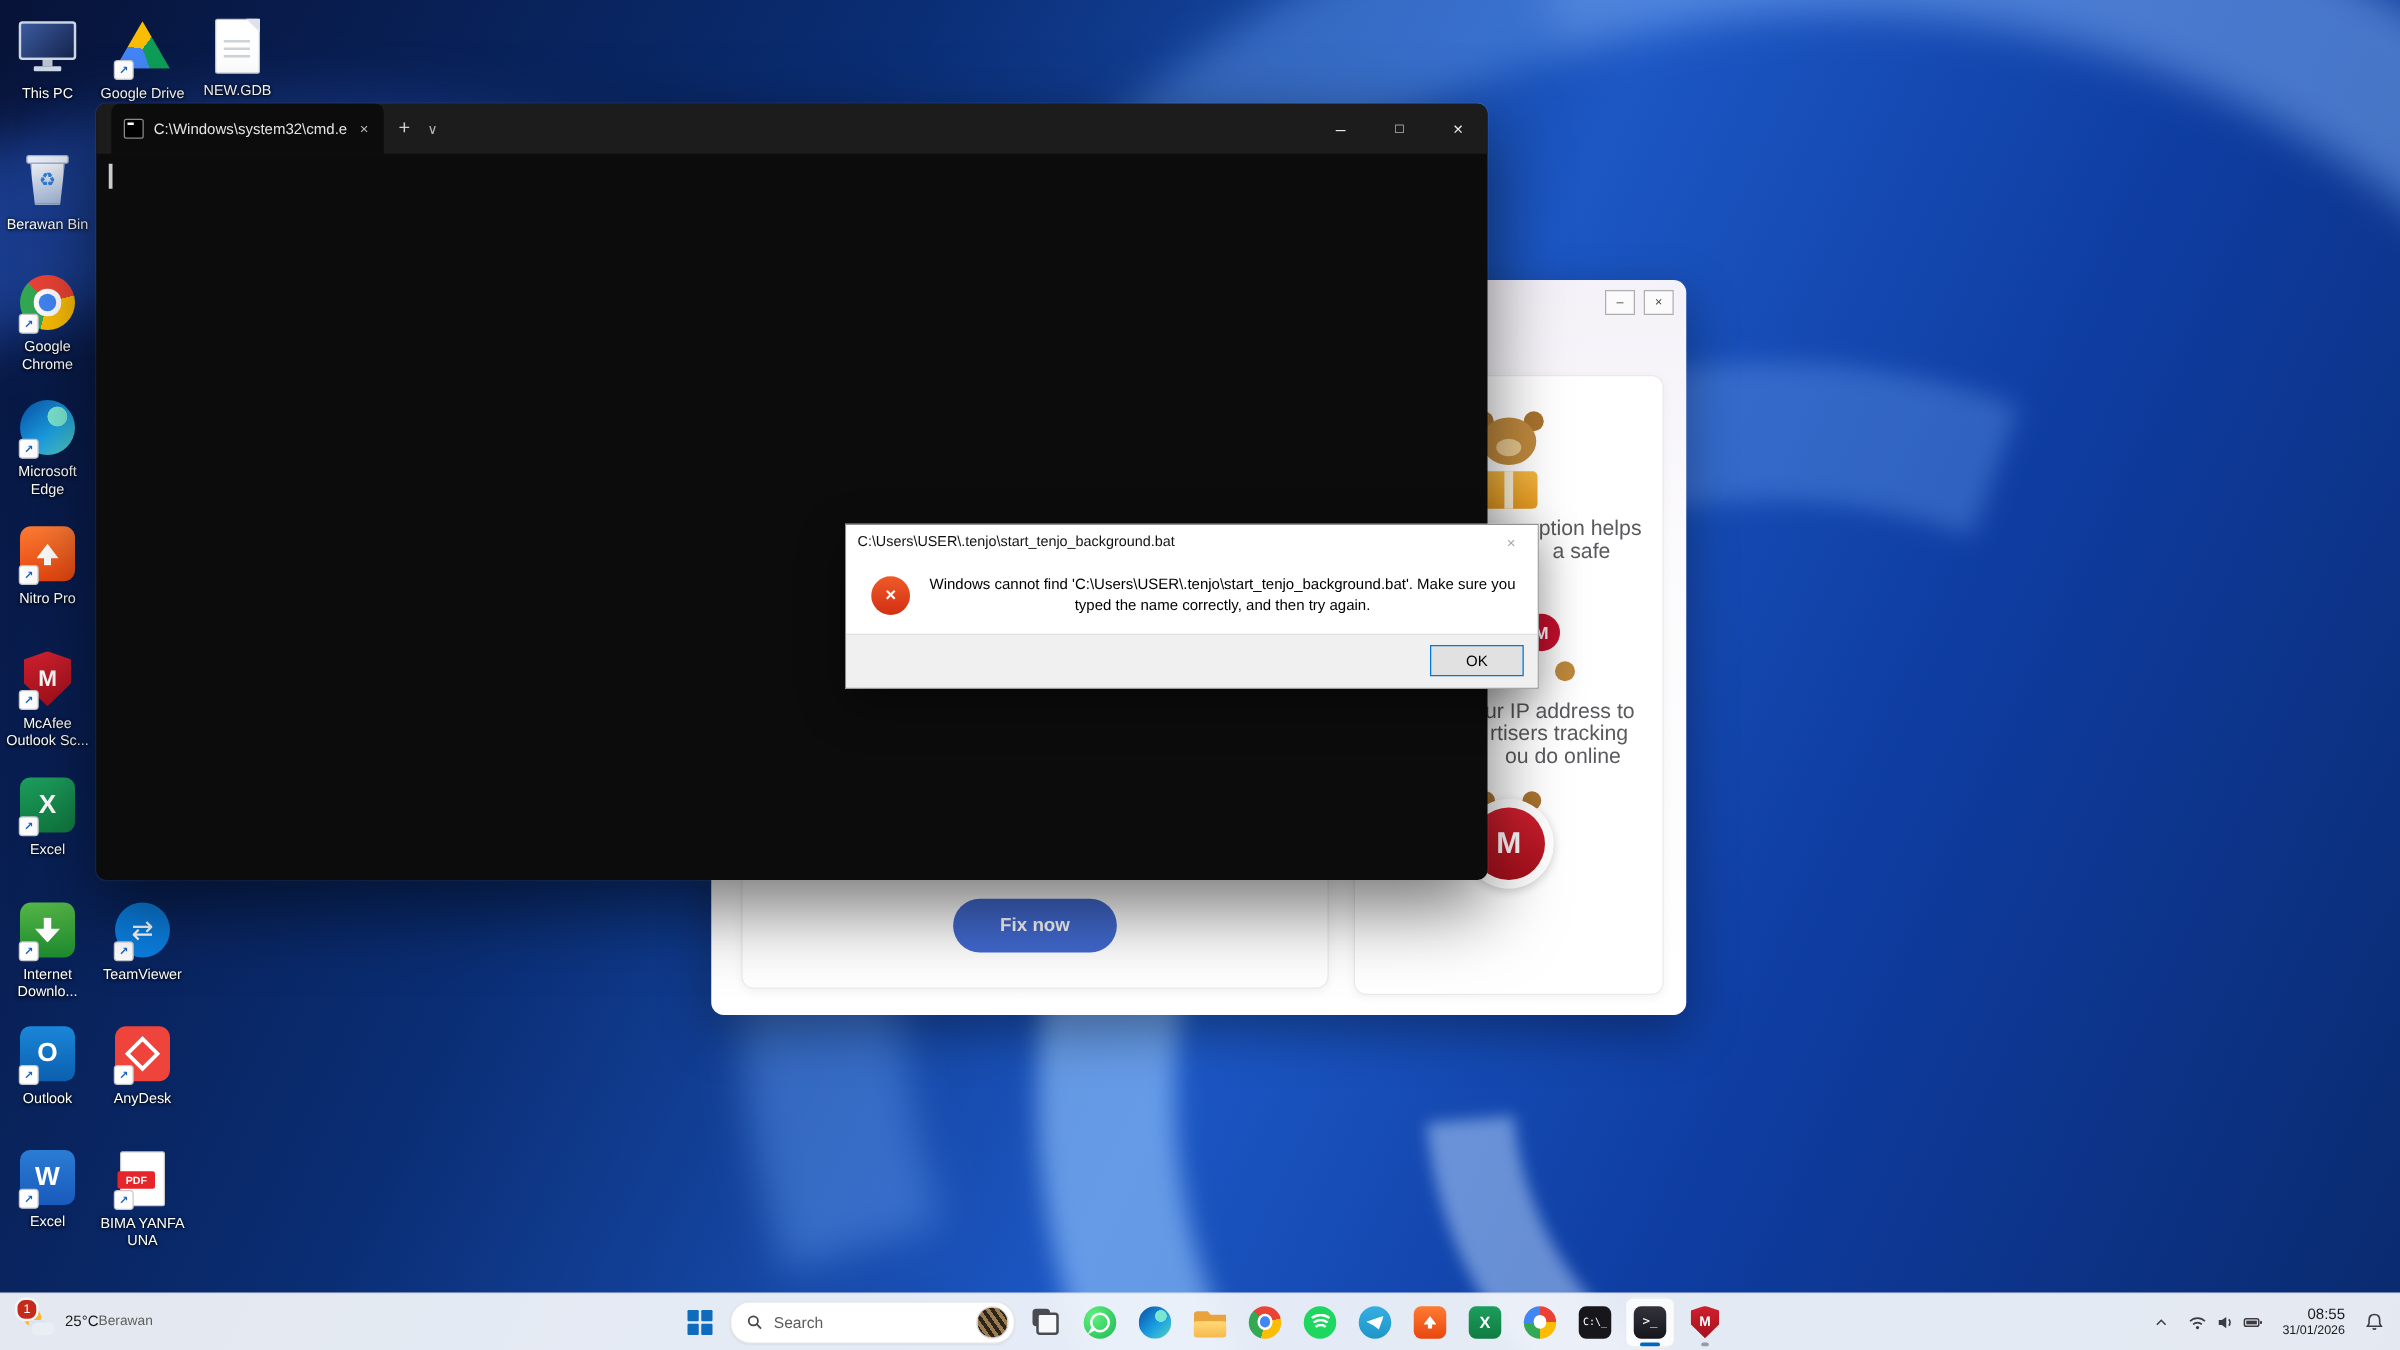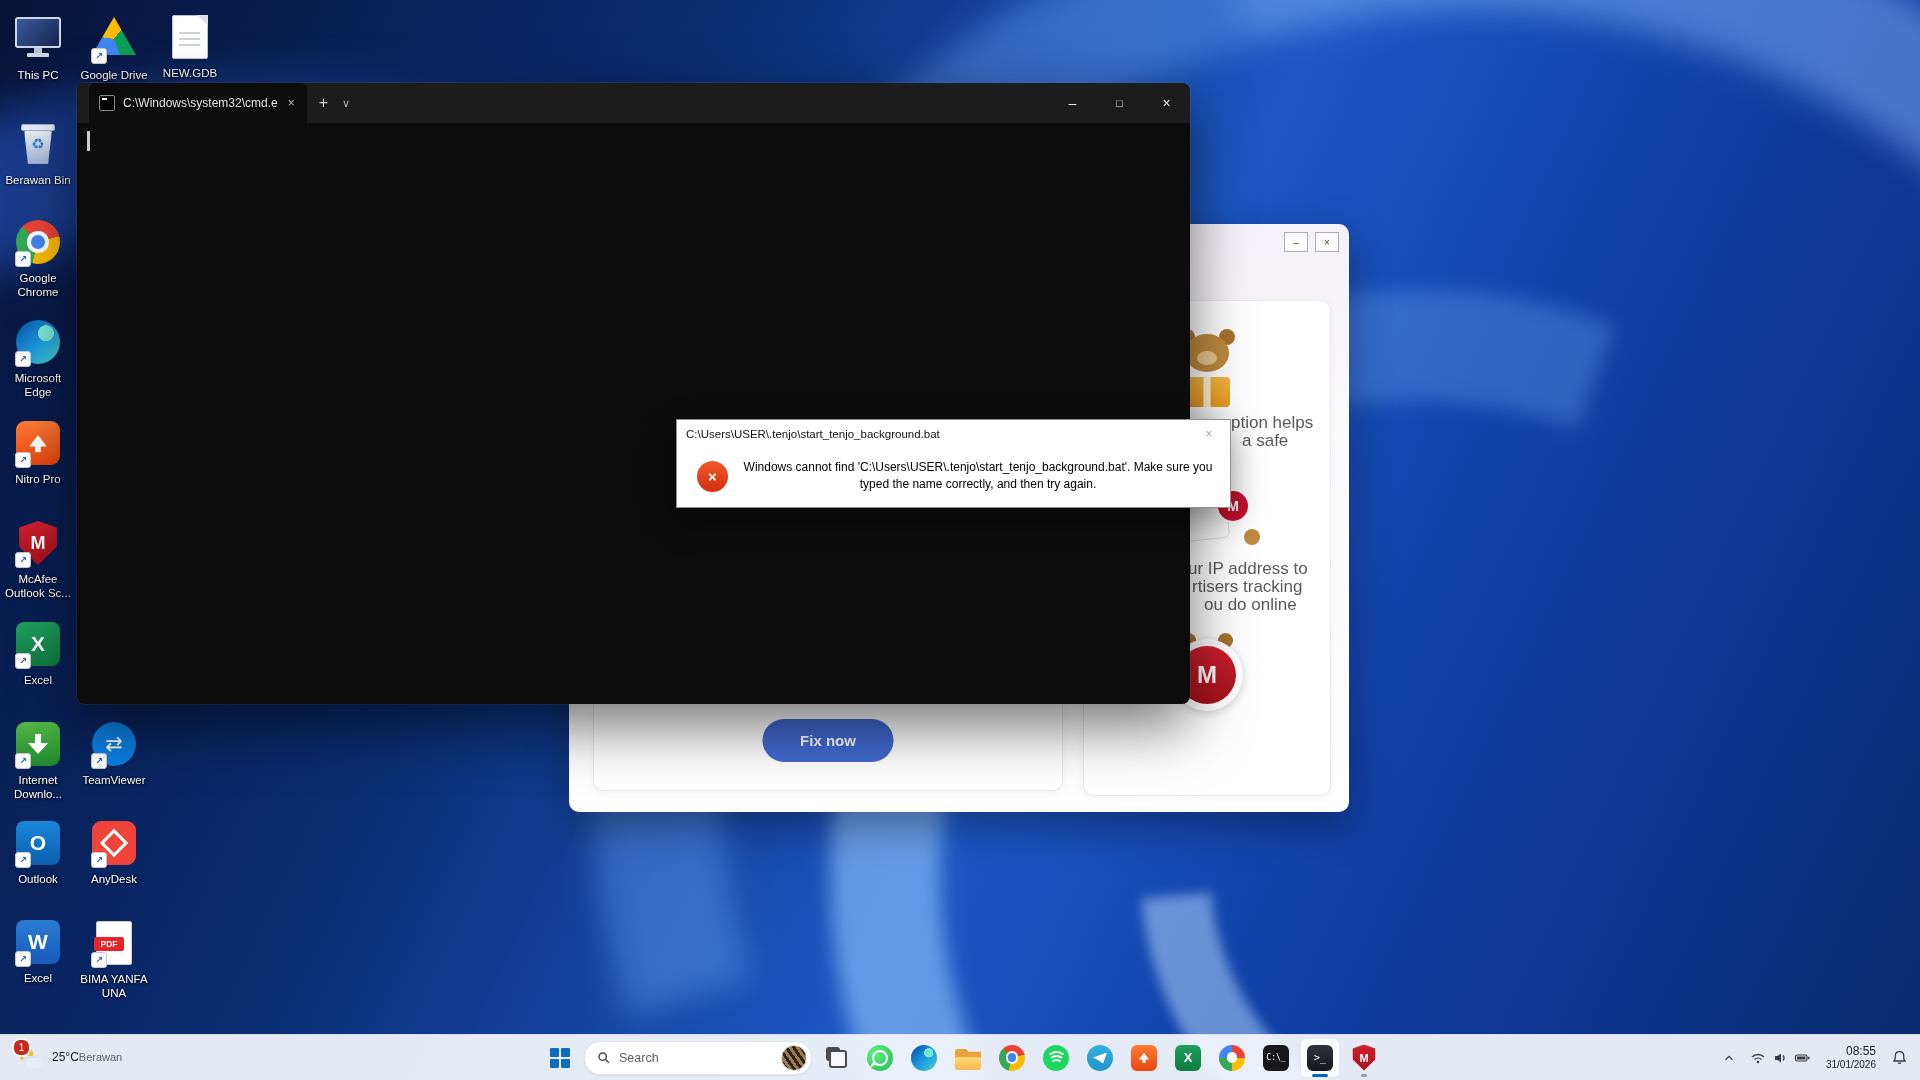--- a/index.html
+++ b/index.html
@@ -426,20 +426,23 @@
 
   <div class="dialog">
     <div class="dlg-bar">
       <div class="dlg-title">C:\Users\USER\.tenjo\start_tenjo_background.bat</div>
       <div class="dlg-x">×</div>
     </div>
     <div class="dlg-body">
       <div class="err-ic">×</div>
       <div class="dlg-msg">Windows cannot find 'C:\Users\USER\.tenjo\start_tenjo_background.bat'. Make sure you typed the name correctly, and then try again.</div>
     </div>
+    <div class="dlg-foot">
+      <div class="ok-btn">OK</div>
+    </div>
   </div>
 
   <div class="taskbar">
     <div class="weather">
       <div class="wbadge">1</div>
       <div class="wicon">
           <i class="sun"></i>
           <i class="cloud"></i>
         </div>
       <div class="wtxt">

